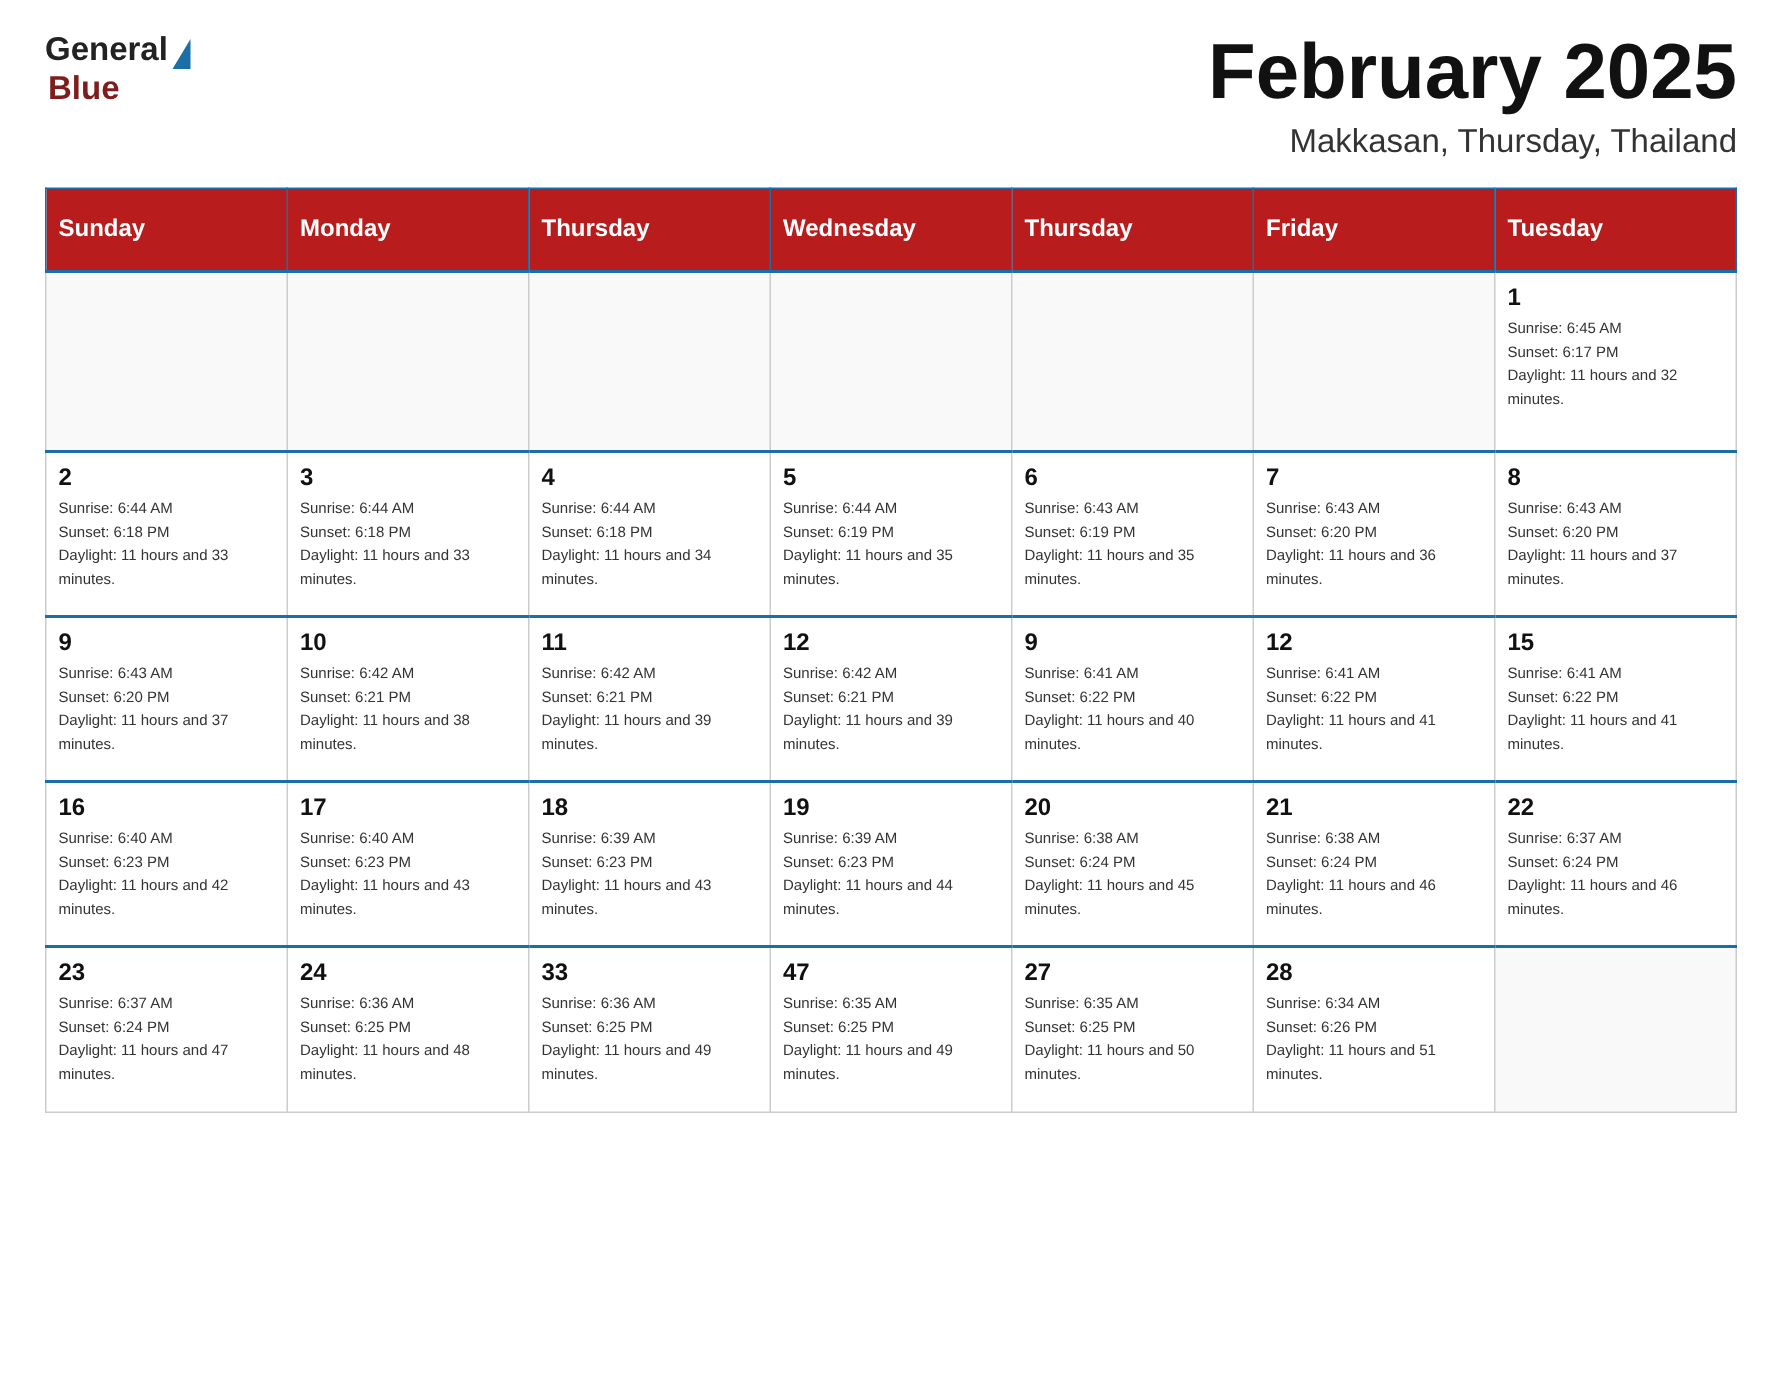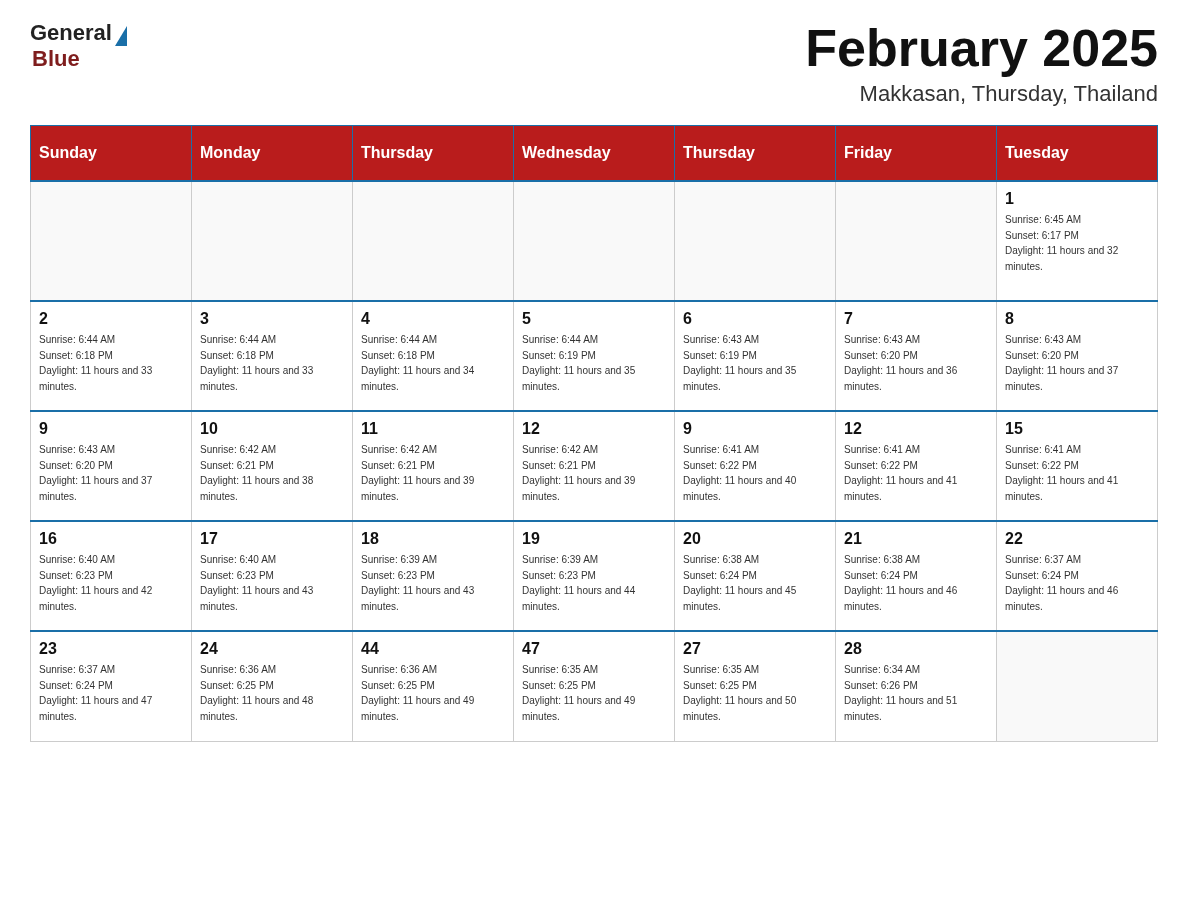--- a/index.html
+++ b/index.html
@@ -238,21 +238,21 @@
       <tr>
         <td>
           <div class="day-number">23</div>
           <div class="day-info">Sunrise: 6:37 AM<br>Sunset: 6:24 PM<br>Daylight: 11 hours and 47 minutes.</div>
         </td>
         <td>
           <div class="day-number">24</div>
           <div class="day-info">Sunrise: 6:36 AM<br>Sunset: 6:25 PM<br>Daylight: 11 hours and 48 minutes.</div>
         </td>
         <td>
-          <div class="day-number">44</div>
+          <div class="day-number">33</div>
           <div class="day-info">Sunrise: 6:36 AM<br>Sunset: 6:25 PM<br>Daylight: 11 hours and 49 minutes.</div>
         </td>
         <td>
           <div class="day-number">47</div>
           <div class="day-info">Sunrise: 6:35 AM<br>Sunset: 6:25 PM<br>Daylight: 11 hours and 49 minutes.</div>
         </td>
         <td>
           <div class="day-number">27</div>
           <div class="day-info">Sunrise: 6:35 AM<br>Sunset: 6:25 PM<br>Daylight: 11 hours and 50 minutes.</div>
         </td>

